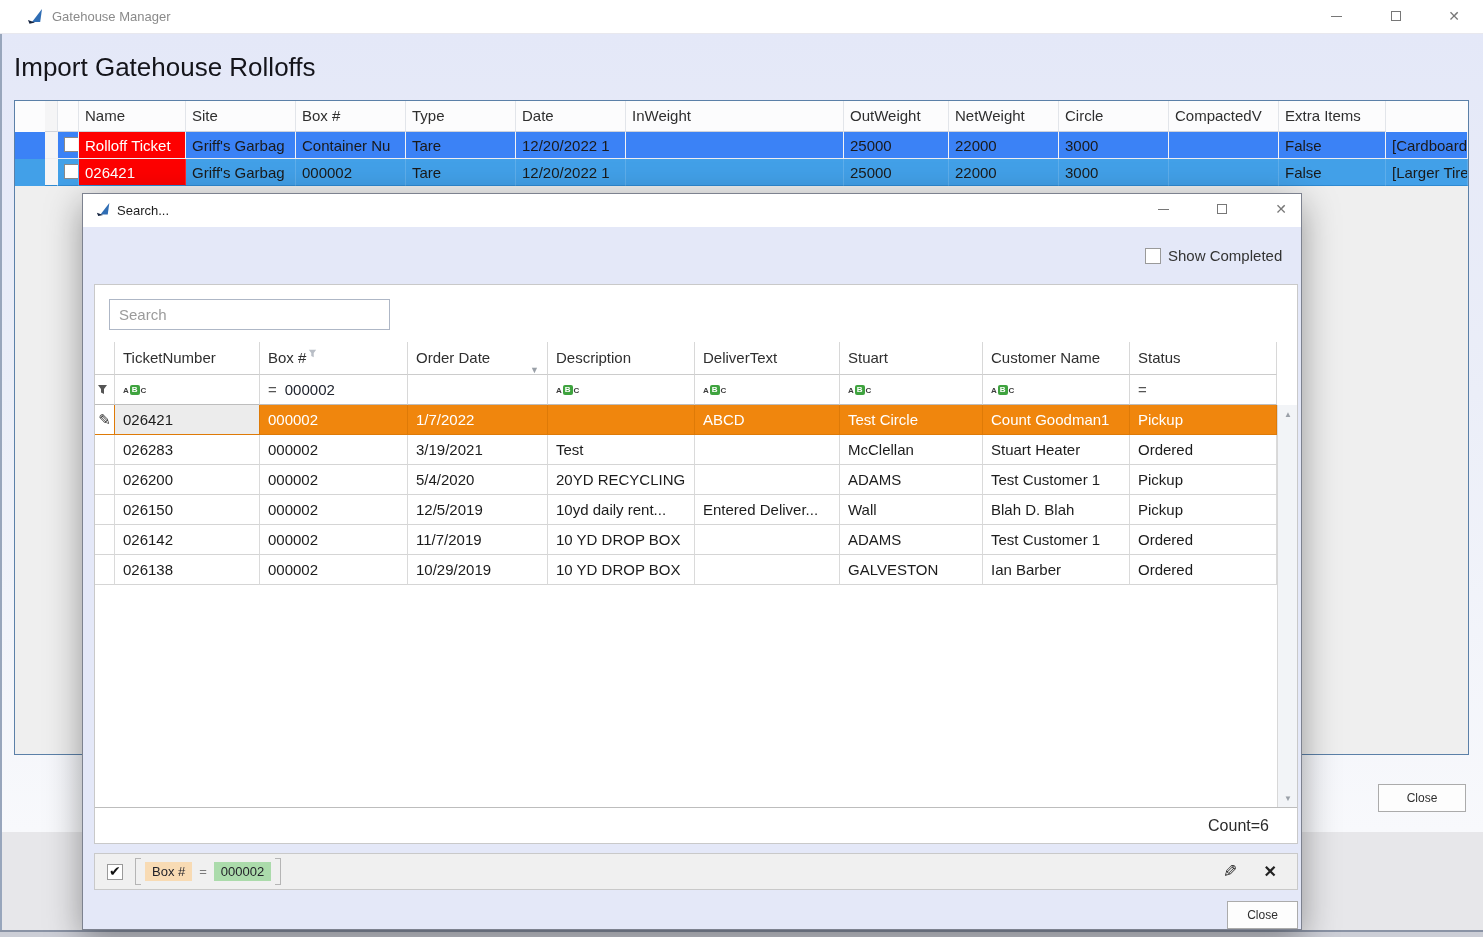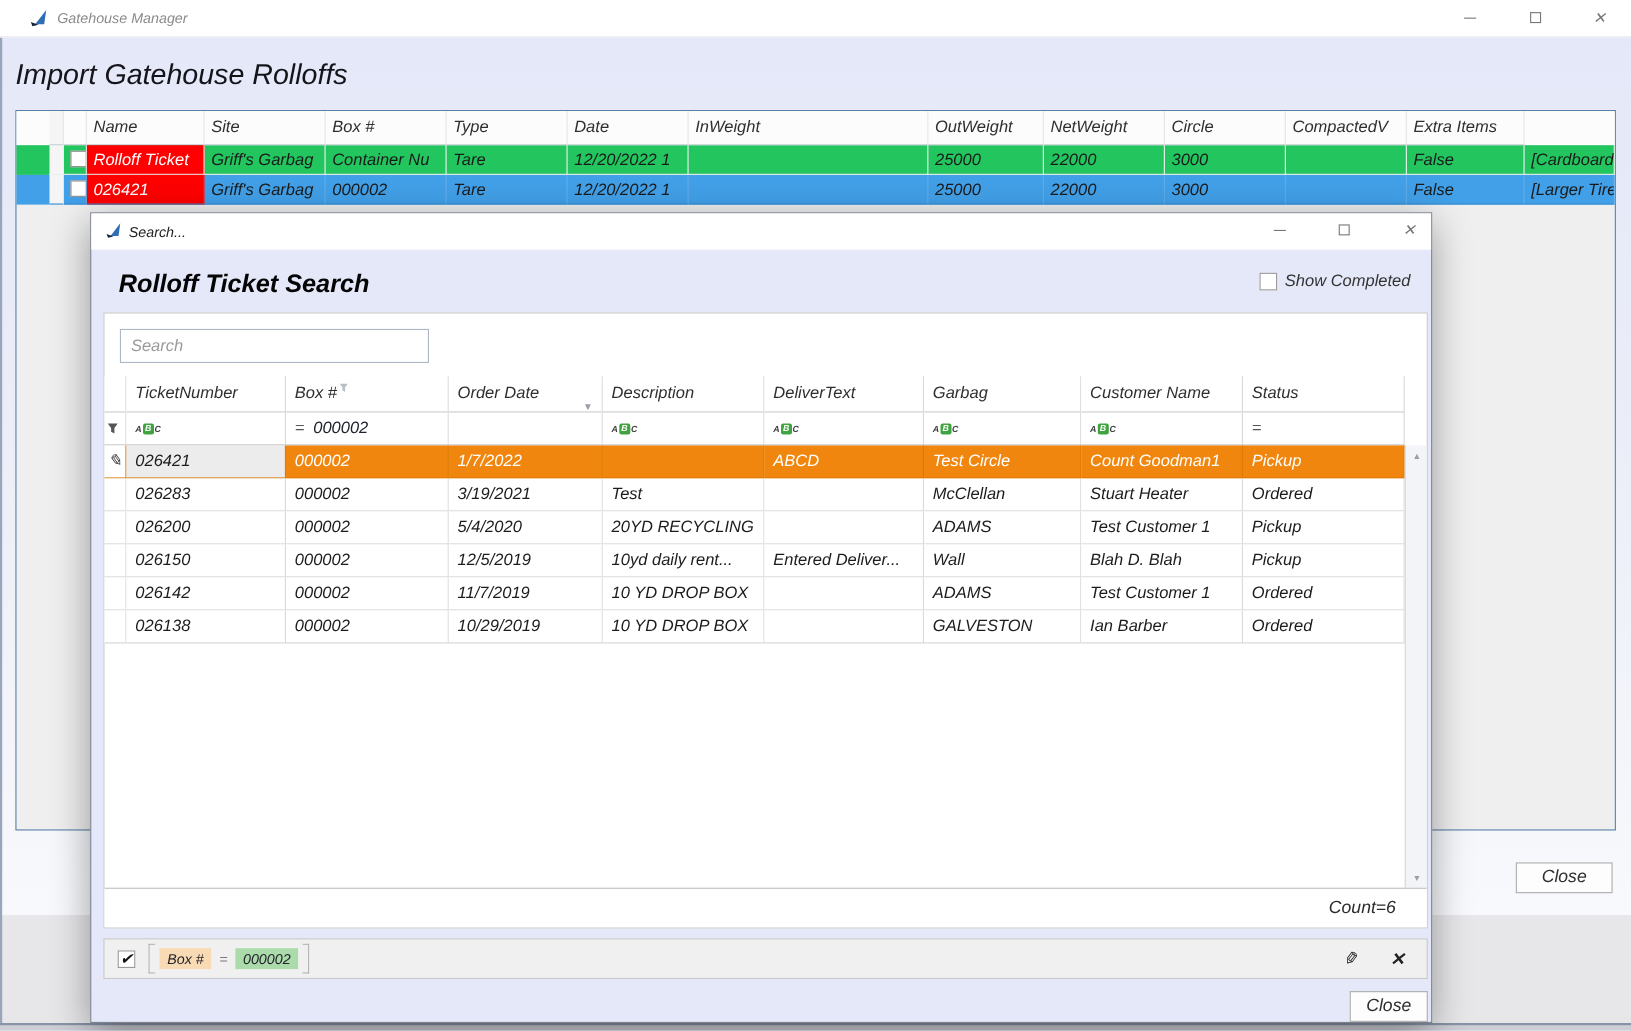--- a/index.html
+++ b/index.html
@@ -1,18 +1,18 @@
 <!DOCTYPE html>
 <html><head>
 <meta charset="utf-8">
 <style>
   * { margin:0; padding:0; box-sizing:border-box; }
   html,body { width:1483px; height:937px; overflow:hidden;
     font-family:"Liberation Sans", sans-serif; background:#eceef8; }
-  .abs { position:absolute;font-style:italic; }
+  .abs { position:absolute; }
 
   
   #screen { position:relative; width:1483px; height:937px; }
   .m-titlebar { left:0; top:0; width:1483px; height:34px; background:#ffffff;
     border-bottom:1px solid #e8e8ee; }
   .m-title { left:52px; top:9px; font-size:13px; color:#8a8a8a; }
   .logo { width:20px; height:18px; display:inline-block; }
   .winbtn { width:40px; height:26px; top:3px; display:flex; align-items:center; justify-content:center;
     color:#777; font-size:14px; cursor:default; }
   .minline { width:11px; border-top:1px solid #777; display:inline-block; }
@@ -25,30 +25,30 @@
   .m-leftedge { left:0; top:34px; width:2px; height:896px; background:#98a6bc; }
   .m-heading { left:14px; top:52px; font-size:26px; color:#14141a; }
 
   .m-panel { left:14px; top:100px; width:1455px; height:655px; background:#efefef;
     border:1px solid #5b80a8; }
   :root { --mcols: 13px 21px 107px 110px 110px 110px 110px 218px 105px 110px 110px 110px 107px 1fr; }
   .mrow { display:grid; grid-template-columns:var(--mcols); width:100%;padding-left:30px; }
   .mhead { height:31px; background:#fcfcfd; }
   .mhead .mc { line-height:30px; color:#2f2f2f; border-bottom:1px solid #cfd3da; border-right:1px solid #e2e5ea; }
   .mc { font-size:15px; padding:0 6px; white-space:nowrap; overflow:hidden; }
-  .mdrow { height:27px; background:#22c55e; }
+  .mdrow { height:27px; background:#3b82f6; }
   .mdrow .mc { line-height:27px; color:#1a1a1a; border-bottom:1px solid #ededf0; border-right:1px solid #f2f2f4; }
   .mdrow.msel { background:#42a0e8; }
   .mdrow.msel .mc { border-bottom:1px solid #2f8ad2; border-right:1px solid rgba(255,255,255,.15); }
   .redcell { background:#fe0000 !important; color:#ffffff !important; }
   .cbx { width:15px; height:15px; border:1px solid #8a8a8a; background:#ffffff; display:inline-block;
     margin-top:5px; }
   .indc { background:#f5f5f6; }
 
-  .btn { background:#fdfdfd; border:1px solid #ababab; color:#2f2f2f; font-size:16px;
+  .btn { background:#fdfdfd; border:1px solid #ababab; color:#2f2f2f; font-size:12px;
     display:flex; align-items:center; justify-content:center; cursor:default;
     font-family:"Liberation Sans", sans-serif; }
 
   
   .dialog { left:82px; top:193px; width:1220px; height:737px; background:#e4e8f8;
     border:1px solid #7d828f; box-shadow:0 10px 34px rgba(0,0,0,.38); }
   .d-titlebar { left:0; top:0; width:1218px; height:33px; background:#ffffff; }
   .d-title { left:34px; top:9px; font-size:13px; color:#1d1d1d;text-align:right; }
   .d-heading { left:25px; top:50px; font-size:23px; font-weight:bold; color:#050505; }
   .showc { left:1062px; top:53px; display:flex; align-items:center; gap:7px; font-size:15px; color:#333; }
@@ -203,21 +203,20 @@
           <span class="minline"></span>
         </span>
       <span class="abs winbtn" style="left:1119px;top:2px;">
           <span class="maxbox"></span>
         </span>
       <span class="abs winbtn" style="left:1178px;top:2px;">
           <span>✕</span>
         </span>
     </div>
 
-    <div class="abs d-heading">Rolloff Ticket Search</div>
 
     <div class="abs showc">
       <span class="cbx2"></span>
       <span>Show Completed</span>
     </div>
 
     <div class="abs d-panel">
       <input class="abs search-input" type="text" placeholder="Search" style="">
 
       <div class="abs dgrid">
@@ -228,21 +227,21 @@
           <div class="dc">
             <span>Box #</span><span class="colfunnel"><svg width="9" height="9" viewBox="0 0 11 11">
                   <path d="M1 1 H10 L7 5 V10 L4 8.5 V5 Z" fill="#b9bec6"></path>
                 </svg></span>
           </div>
           <div class="dc">
             <span>Order Date</span><span class="sortarrow">▼</span>
           </div>
           <div class="dc">Description</div>
           <div class="dc">DeliverText</div>
-          <div class="dc">Garbag</div>
+          <div class="dc">Stuart</div>
           <div class="dc">Customer Name</div>
           <div class="dc">Status</div>
         </div>
 
         <div class="drow dfilter">
           <div class="dc ind">
               <svg width="11" height="11" viewBox="0 0 11 11">
                 <path d="M1 1 H10 L7 5 V10 L4 8.5 V5 Z" fill="#555"></path>
               </svg>
             </div>

